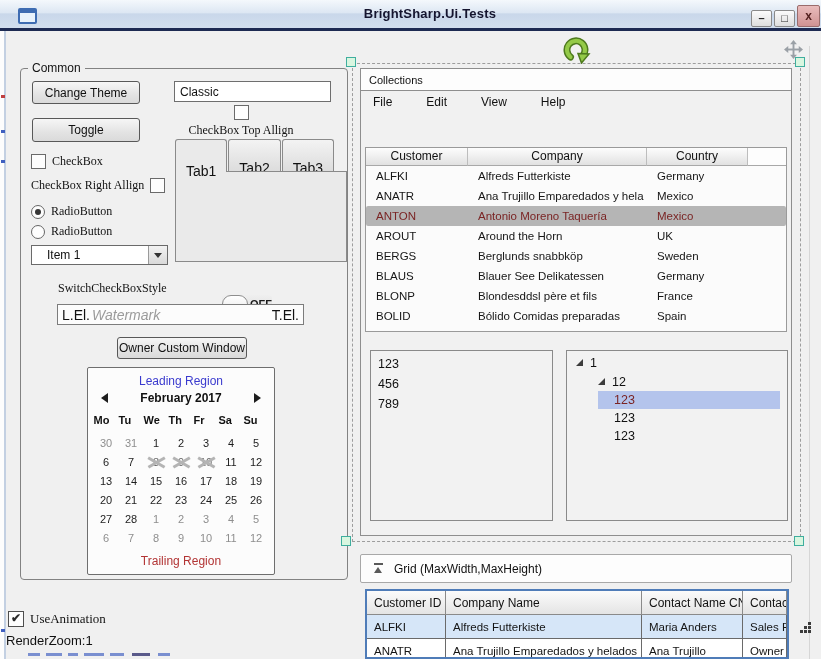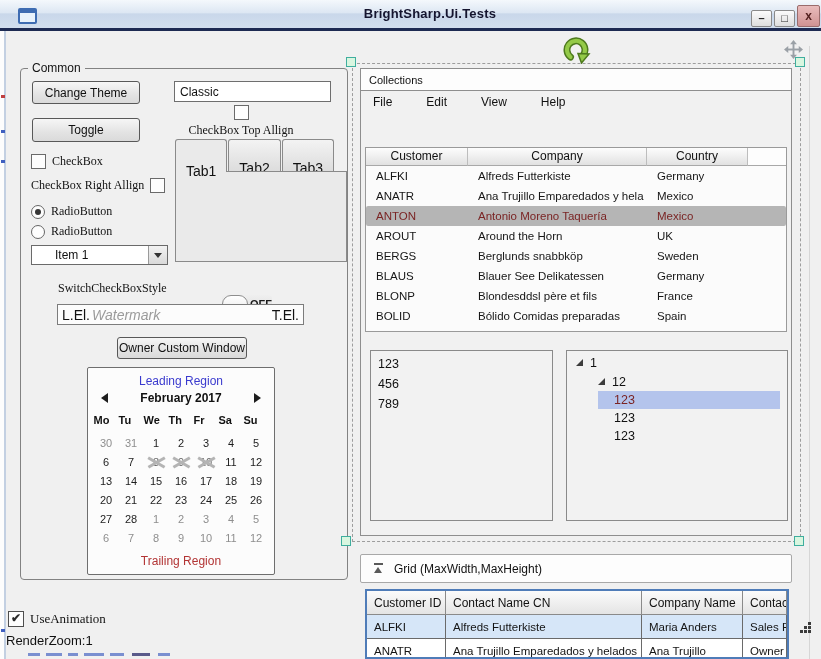--- a/index.html
+++ b/index.html
@@ -56,21 +56,21 @@
 
   .tabstrip { position:absolute; left:175px; top:142px; display:flex; align-items:flex-end; height:30px; }
   .tab { padding:16px 10px; height:25px; line-height:25px; background:linear-gradient(#f3f3f3,#dcdcdc);
     border:1px solid #8a8a8a; border-bottom:none; border-radius:3px 3px 0 0; font-size:14px; margin-right:1px; }
   .tab.sel { height:30px; line-height:30px; background:#eaeaea; position:relative; z-index:2; }
   .tab-content { position:absolute; left:175px; top:171px; width:172px; height:91px;
     background:#eaeaea; border:1px solid #8a8a8a; }
 
   .combo { position:absolute; left:31px; top:245px; width:137px; height:20px; background:#fff;
     border:1px solid #6a6a6a; display:flex; align-items:center; }
-  .combo-text { flex:1; font-size:12px; padding-left:23px; }
+  .combo-text { flex:1; font-size:12px; padding-left:15px; }
   .combo-btn { width:19px; height:100%; border-left:1px solid #9a9a9a;
     background:linear-gradient(#f2f2f2,#d9d9d9); display:flex; align-items:center; justify-content:center; }
   .combo-arrow { width:0; height:0; border-left:4px solid transparent; border-right:4px solid transparent;
     border-top:5px solid #333; }
 
   .switch { position:absolute; left:222px; top:295px; width:50px; height:18px; border-radius:4px;
     background:linear-gradient(#efefef,#dddddd); display:flex; align-items:center; }
   .sw-thumb { width:28px; height:18px; background:linear-gradient(#ffffff,#e9e9e9);
     border:1px solid #8e8e8e; border-radius:9px; }
   .sw-state { font-size:11px; font-weight:700; margin-left:2px; color:#1a1a1a; }
@@ -437,22 +437,22 @@
   </div>
 
   <div class="expander">
     <div class="collapse-icon"></div>
     <div class="expander-title">Grid (MaxWidth,MaxHeight)</div>
   </div>
 
   <div class="detail-grid">
     <div class="detail-header" id="detail-header">
         <div class="detail-hcell">Customer ID</div>
+        <div class="detail-hcell">Company Name</div>
         <div class="detail-hcell">Contact Name CN</div>
-        <div class="detail-hcell">Company Name</div>
         <div class="detail-hcell">Contact</div>
       </div>
     <div id="detail-body">
         <div class="detail-row selected">
           <div class="detail-cell">ALFKI</div>
           <div class="detail-cell">Alfreds Futterkiste</div>
           <div class="detail-cell">Maria Anders</div>
           <div class="detail-cell">Sales Re</div>
         </div>
         <div class="detail-row">

